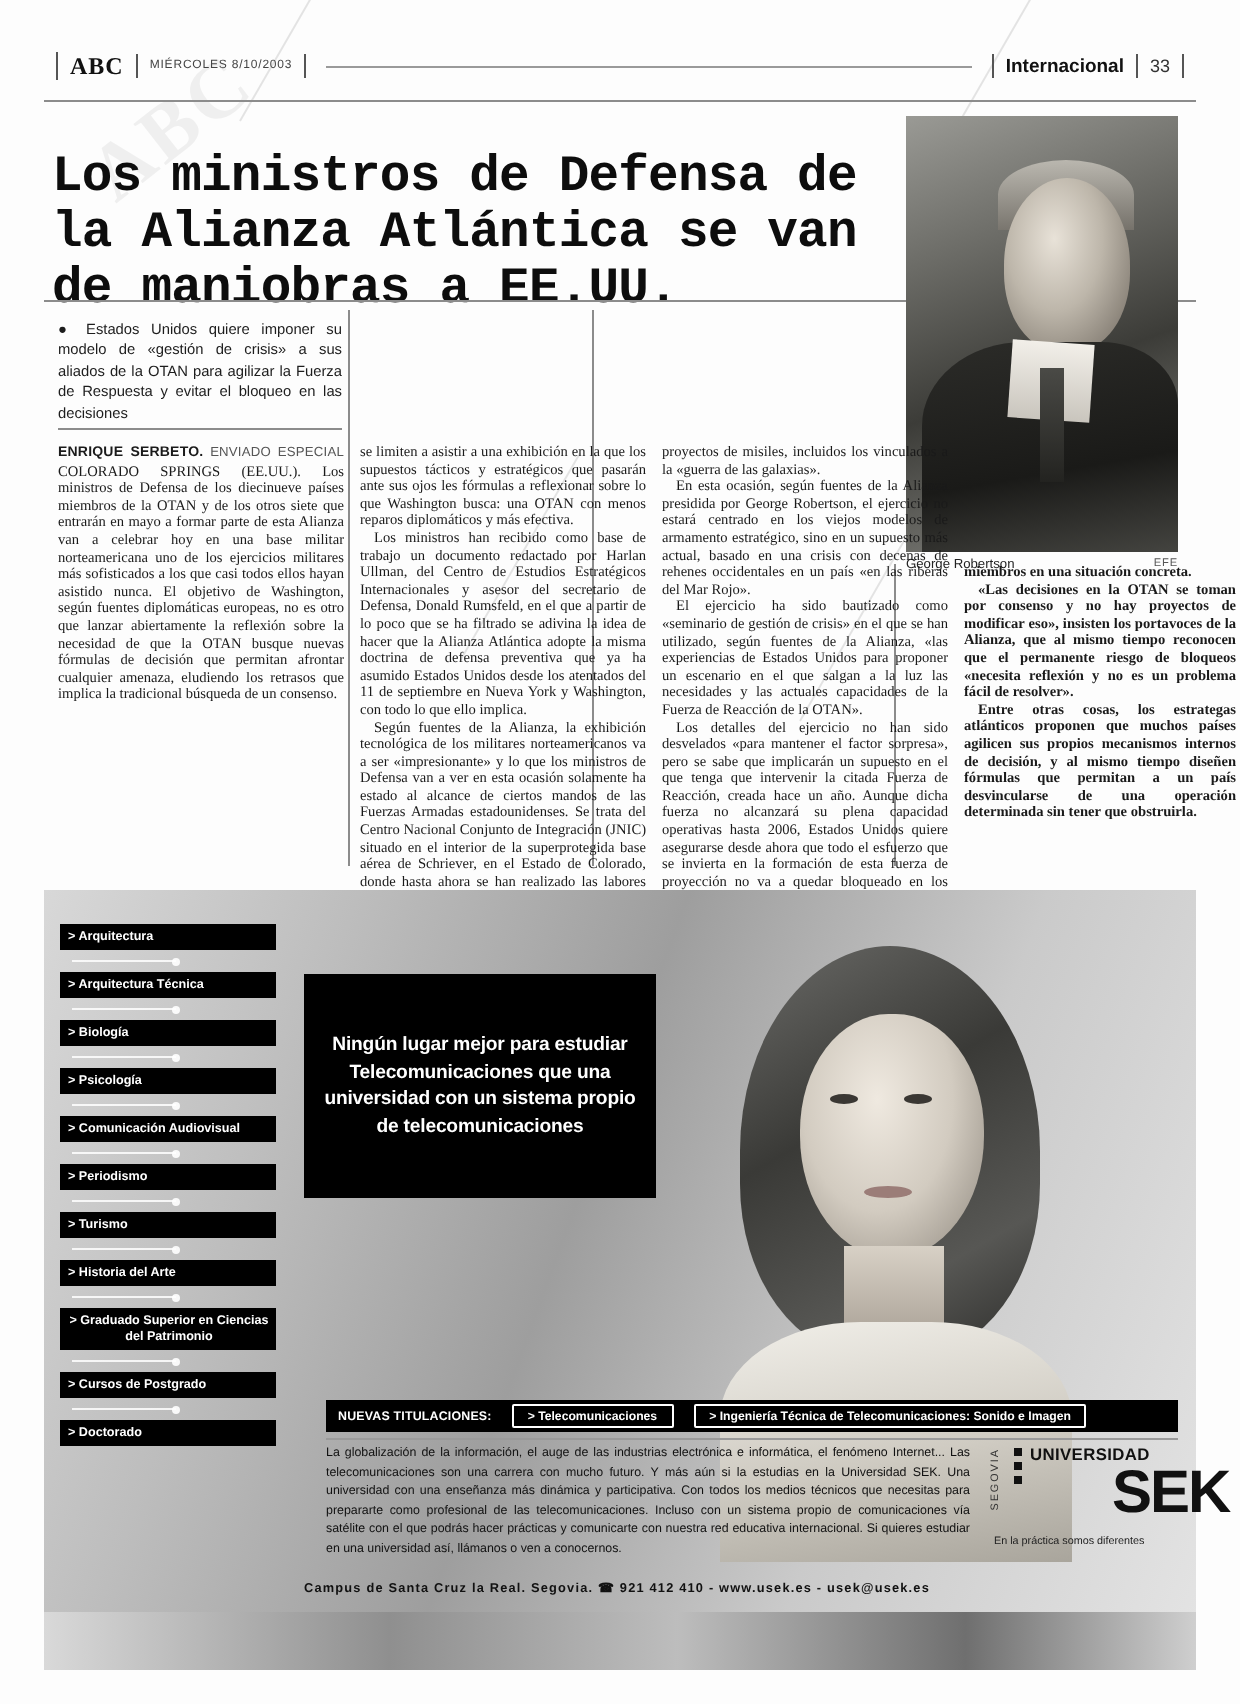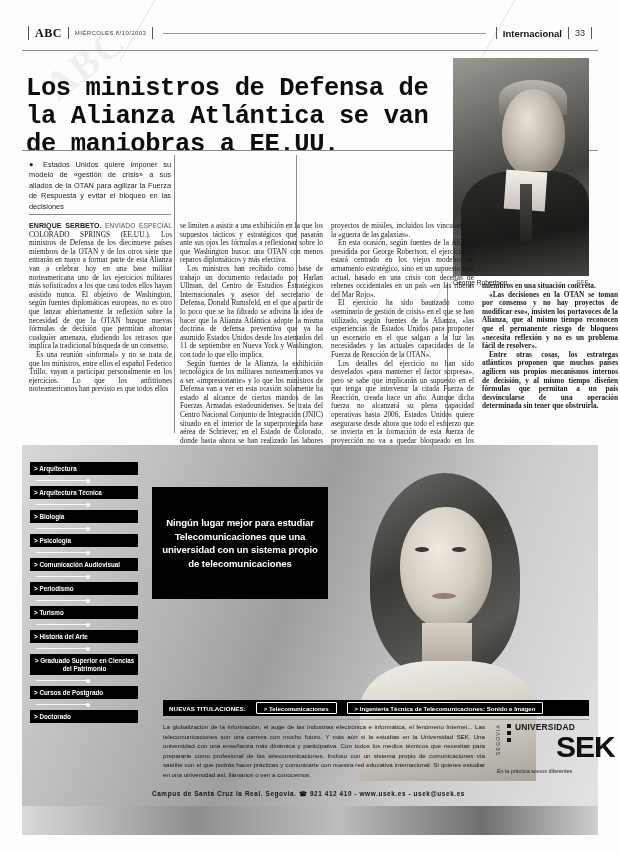--- a/index.html
+++ b/index.html
@@ -333,21 +333,20 @@
   </div>
   <div class="photo-caption">
     <span>George Robertson</span>
     <span class="photo-credit">EFE</span>
   </div>
 
   <div class="cols">
 
     <div class="col col1">
       <p class="first"><span class="byline">ENRIQUE SERBETO.</span> <span class="byline"><span>ENVIADO ESPECIAL</span></span> <span class="dateline">COLORADO SPRINGS (EE.UU.).</span> <span>Los ministros de Defensa de los diecinueve países miembros de la OTAN y de los otros siete que entrarán en mayo a formar parte de esta Alianza van a celebrar hoy en una base militar norteamericana uno de los ejercicios militares más sofisticados a los que casi todos ellos hayan asistido nunca. El objetivo de Washington, según fuentes diplomáticas europeas, no es otro que lanzar abiertamente la reflexión sobre la necesidad de que la OTAN busque nuevas fórmulas de decisión que permitan afrontar cualquier amenaza, eludiendo los retrasos que implica la tradicional búsqueda de un consenso.</span></p>
-      <p>Es una reunión «informal» y no se trata de que los ministros, entre ellos el español Federico Trillo, vayan a participar personalmente en los ejercicios. Lo que los anfitriones norteamericanos han previsto es que todos ellos</p>
     </div>
 
     <div class="col col2">
       <p class="first">se limiten a asistir a una exhibición en la que los supuestos tácticos y estratégicos que pasarán ante sus ojos les fórmulas a reflexionar sobre lo que Washington busca: una OTAN con menos reparos diplomáticos y más efectiva.</p>
       <p>Los ministros han recibido como base de trabajo un documento redactado por Harlan Ullman, del Centro de Estudios Estratégicos Internacionales y asesor del secretario de Defensa, Donald Rumsfeld, en el que a partir de lo poco que se ha filtrado se adivina la idea de hacer que la Alianza Atlántica adopte la misma doctrina de defensa preventiva que ya ha asumido Estados Unidos desde los atentados del 11 de septiembre en Nueva York y Washington, con todo lo que ello implica.</p>
       <p>Según fuentes de la Alianza, la exhibición tecnológica de los militares norteamericanos va a ser «impresionante» y lo que los ministros de Defensa van a ver en esta ocasión solamente ha estado al alcance de ciertos mandos de las Fuerzas Armadas estadounidenses. Se trata del Centro Nacional Conjunto de Integración (JNIC) situado en el interior de la superprotegida base aérea de Schriever, en el Estado de Colorado, donde hasta ahora se han realizado las labores de simulación de los</p>
     </div>
 
     <div class="col col3">
       <p class="first">proyectos de misiles, incluidos los vinculados a la «guerra de las galaxias».</p>

